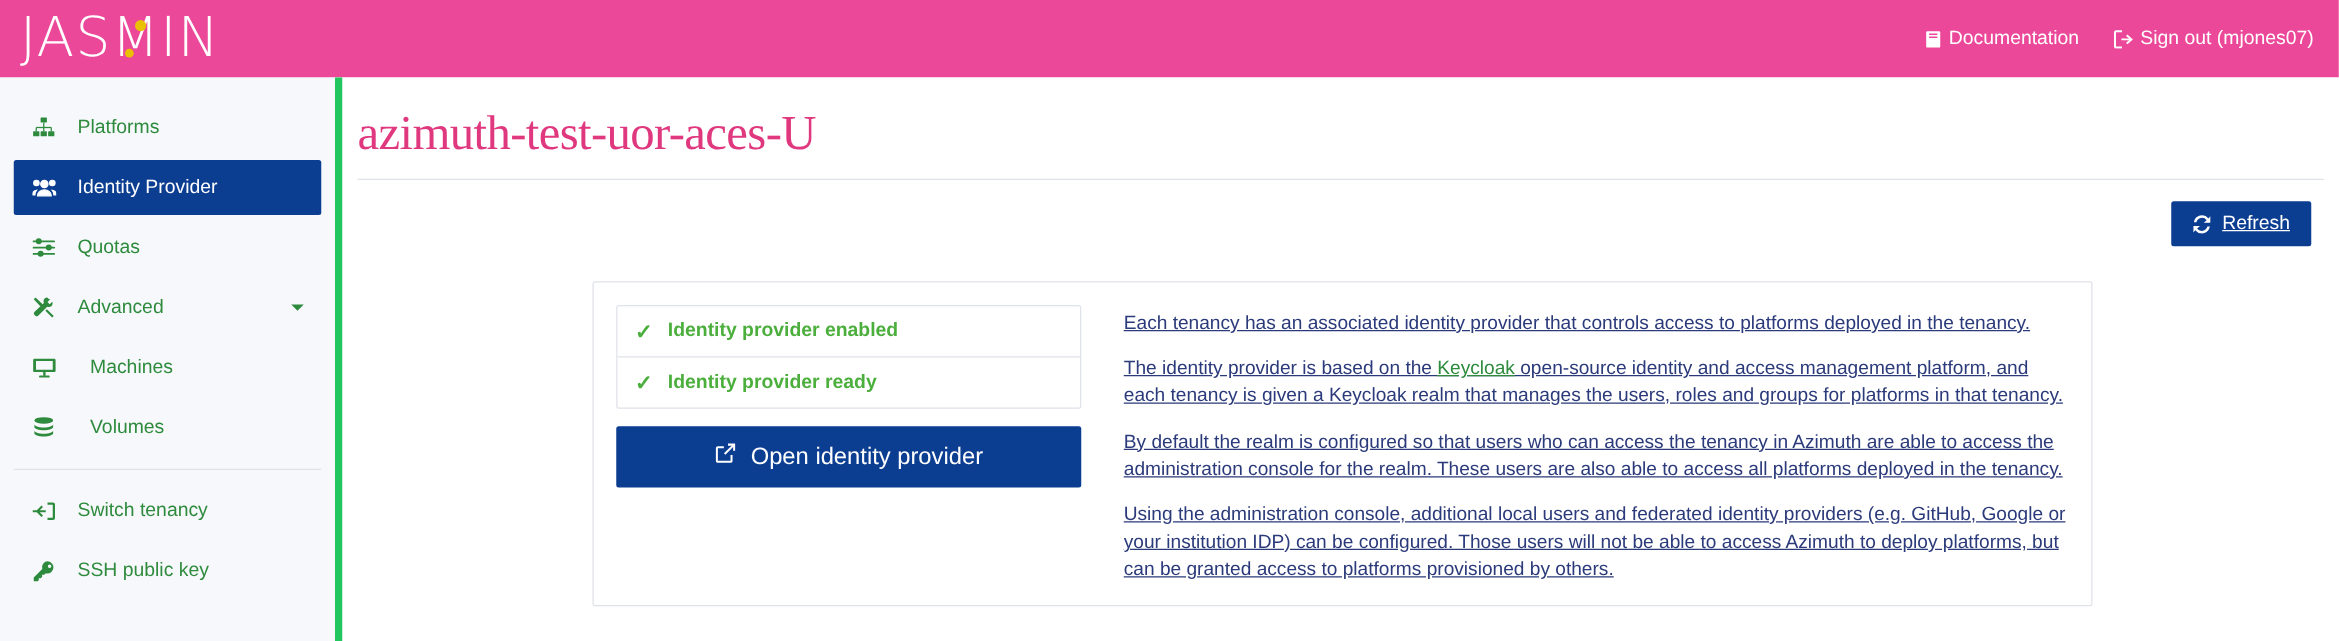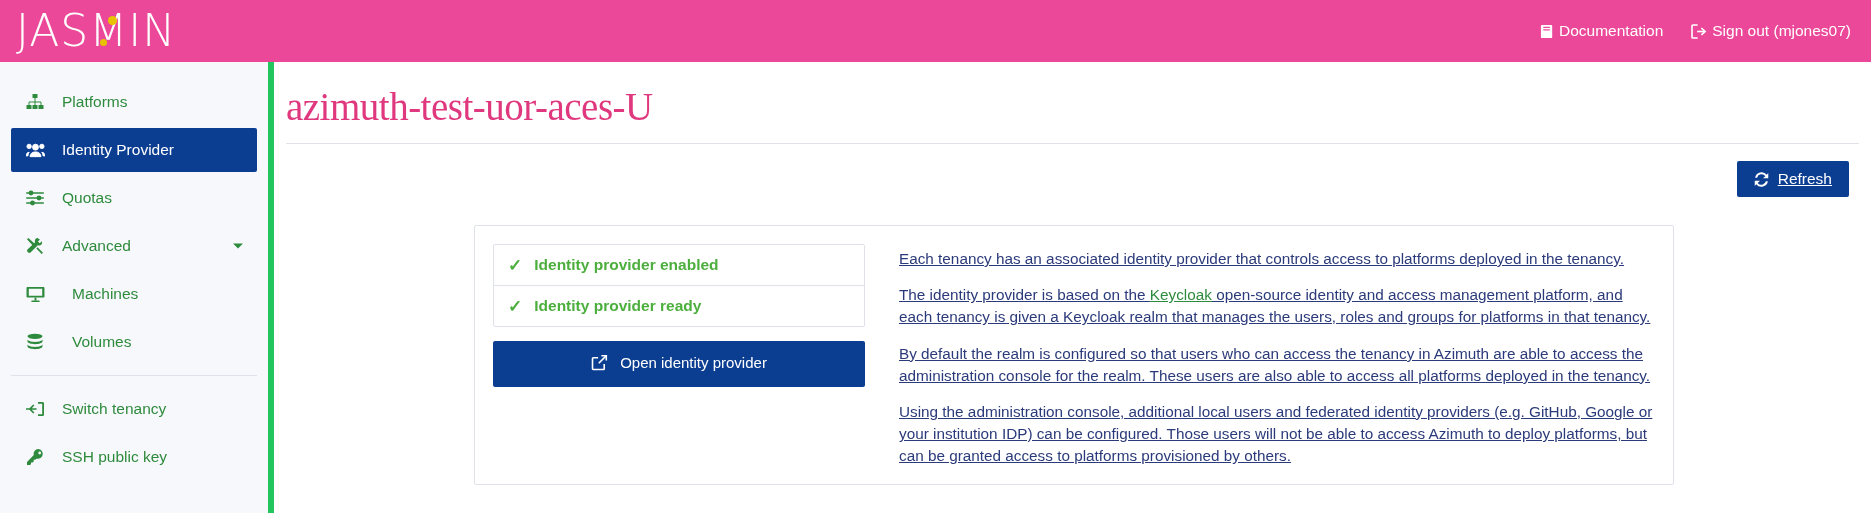--- a/index.html
+++ b/index.html
@@ -148,27 +148,27 @@
     font-size: 15.5px;
     font-weight: bold;
     color: #4caf3d;
     border-bottom: 1px solid #dfe2ea;
   }
   .status-item:last-child { border-bottom: none; }
   .check { color: #4caf3d; font-size: 17px; line-height: 1; }
   .open-btn {
     margin-top: 14px;
     width: 100%;
-    display: flex; align-items: flex-start; justify-content: center;
+    display: flex; align-items: flex-end; justify-content: center;
     gap: 12px;
     background: #0b3d91;
     color: #ffffff;
     border: none;
     font-family: "Liberation Sans", sans-serif;
-    font-size: 15px;
+    font-size: 19px;
     padding: 13px 0;
     border-radius: 2px;
     cursor: pointer;
   }
 
   .card-right {
     flex: 1;
     padding-left: 34px;
     padding-top: 4px;
     color: #2b3a7a;

